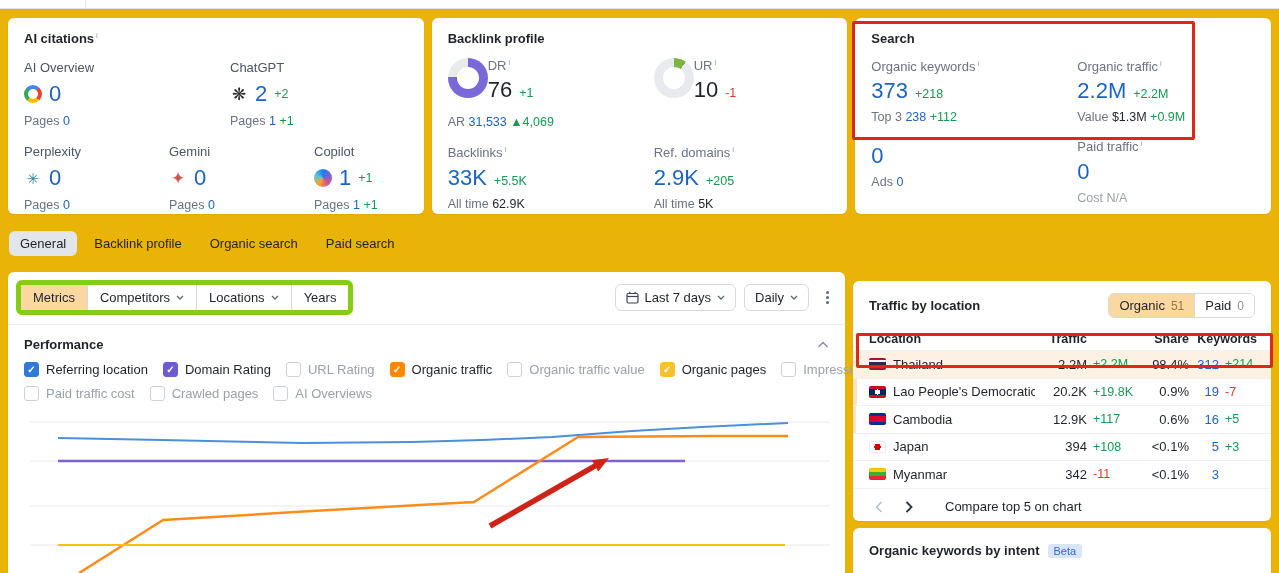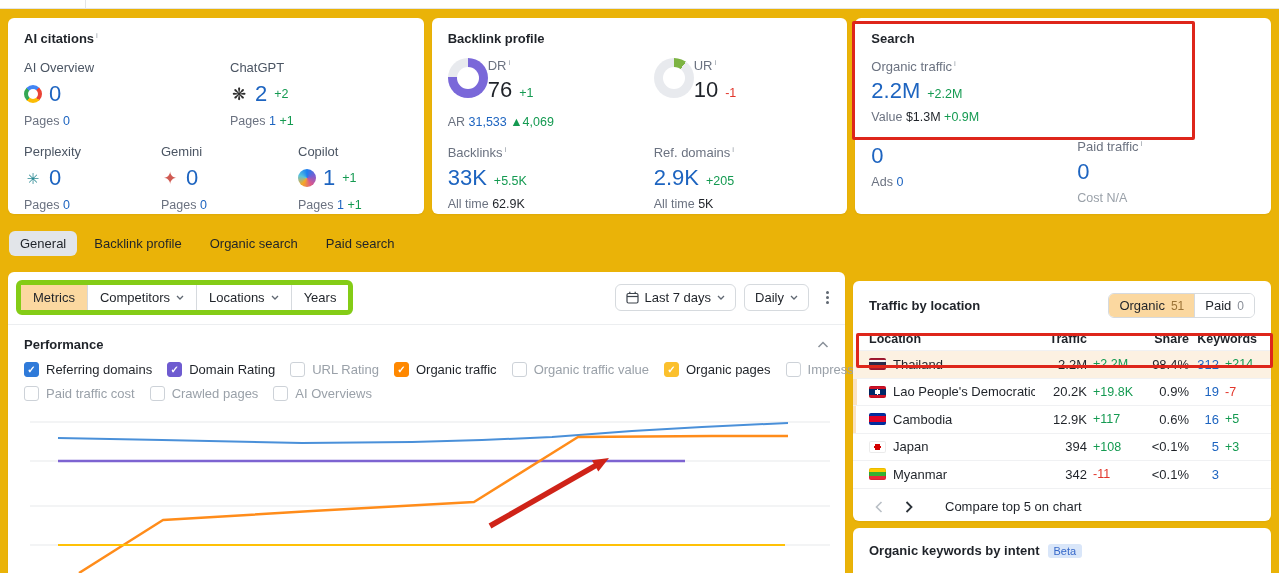--- a/index.html
+++ b/index.html
@@ -19,21 +19,21 @@
   sup.info { font-size:8px; color:#9aa1a9; margin-left:2px; font-weight:normal; }
 
   .gray { color:#6b7280; } .lgray { color:#9aa1a9; } .dark { color:#1f2329; }
   .blue { color:#1d64c0; } .green { color:#149a51; } .red { color:#e2362b; }
   .big { font-size:22px; color:#1d64c0; }
   .delta { font-size:12.5px; }
 
   
   .ai-row { display:grid; margin-top:14px; }
   .ai-row1 { grid-template-columns:206px 1fr; }
-  .ai-row2 { grid-template-columns:137px 137px 1fr; margin-top:16px; }
+  .ai-row2 { grid-template-columns:137px 137px 1fr; margin-top:16px;gap:8px; }
   .ai-label { font-size:13px; color:#4b5563; }
   .ai-value-row { display:flex; align-items:center; gap:7px; margin:6px 0 7px; }
   .ai-pages { font-size:12.5px; }
   .ai-ico { display:inline-flex; align-items:center; justify-content:center; width:18px; height:18px; position:relative; flex:none; }
   .icon-google { border-radius:50%; background:conic-gradient(from -45deg,#4285f4 0 25%,#ea4335 25% 50%,#fbbc05 50% 75%,#34a853 75% 100%); }
   .icon-google::after { content:""; position:absolute; inset:4px; background:#fff; border-radius:50%; }
   .icon-copilot { border-radius:50%; background:conic-gradient(#1b7ff0,#7a5fd0,#d8578f,#f7a823,#58c4dd,#1b7ff0); }
   .icon-chatgpt::before { content:"\274B"; color:#2d2d2d; font-size:17px; line-height:1; }
   .icon-perplexity::before { content:"\2733"; color:#2d8a94; font-size:15px; line-height:1; }
   .icon-gemini::before { content:"\2726"; color:#d05a52; font-size:17px; line-height:1; }
@@ -227,20 +227,28 @@
             </div>
           <div class="sub-row"><span class="gray">All time</span> <span class="dark">5K</span></div>
         </div>
       </div>
     </section>
 
     <section class="card">
       <div class="card-title">Search</div>
       <div class="bl-grid" style="margin-top:13px;">
         <div>
+          <div class="stat-label"><span>Organic keywords</span><sup class="info">i</sup></div>
+          <div class="stat-value-row">
+              <span class="big">373</span>
+              <span class="delta green">+218</span>
+            </div>
+          <div class="sub-row"><span class="gray">Top 3</span> <span class="blue">238</span> <span class="green">+112</span></div>
+        </div>
+        <div>
           <div class="stat-label"><span>Organic traffic</span><sup class="info">i</sup></div>
           <div class="stat-value-row">
               <span class="big">2.2M</span>
               <span class="delta green">+2.2M</span>
             </div>
           <div class="sub-row"><span class="gray">Value</span> <span class="dark">$1.3M</span> <span class="green">+0.9M</span></div>
         </div>
       </div>
       <div class="bl-grid bl-bottom" style="margin-top:15px;">
         <div>
@@ -325,21 +333,21 @@
           <svg width="12" height="8" viewBox="0 0 12 8">
             <path d="M1.5 6 L6 1.5 L10.5 6" fill="none" stroke="#8a919a" stroke-width="1.5"></path>
           </svg>
         </button>
     </div>
     <div class="metric-rows">
       <div class="mrow">
 
           <label class="metric checked" style="--c: #2f7ad9;">
             <span class="box"></span>
-            <span class="lbl">Referring domains</span>
+            <span class="lbl">Referring location</span>
           </label>
 
           <label class="metric checked" style="--c: #6e5bd0;">
             <span class="box"></span>
             <span class="lbl">Domain Rating</span>
           </label>
 
           <label class="metric">
             <span class="box"></span>
             <span class="lbl">URL Rating</span>

